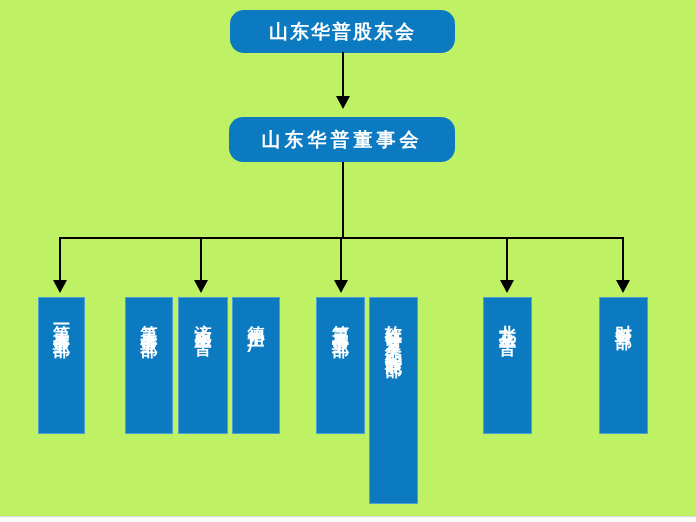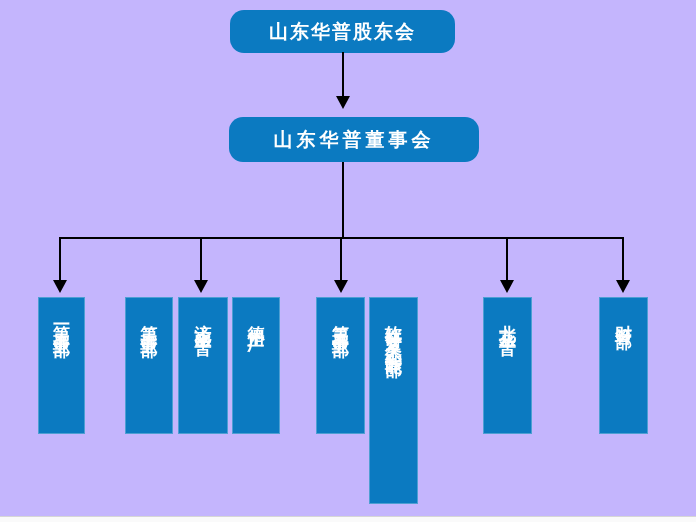--- a/index.html
+++ b/index.html
@@ -5,39 +5,39 @@
   html, body {
     margin: 0;
     padding: 0;
     background: #ffffff;
     font-family: "DejaVu Sans", "Liberation Sans", sans-serif;
   }
   .canvas {
     position: relative;
     width: 696px;
     height: 522px;
-    background: #c4b5fd;
+    background: #bef264;
     overflow: hidden;
   }
 
   
   .round-node {
     position: absolute;
     background: #0b7ac1;
     color: #ffffff;
     border-radius: 14px;
     display: flex;
     align-items: center;
     justify-content: center;
     font-weight: bold;
     font-size: 19px;
     white-space: nowrap;
   }
   .node-root  { left: 230px; top: 10px;  width: 225px; height: 43px; letter-spacing: 2px; }
-  .node-board { left: 229px; top: 117px; width: 250px; height: 45px; letter-spacing: 4px; }
+  .node-board { left: 229px; top: 117px; width: 226px; height: 45px; letter-spacing: 4px; }
 
   
   .line { position: absolute; background: #000000; }
   .vline { width: 2px; }
   .hline { height: 2px; }
   .arrowhead {
     position: absolute;
     width: 0; height: 0;
     border-left: 7px solid transparent;
     border-right: 7px solid transparent;

